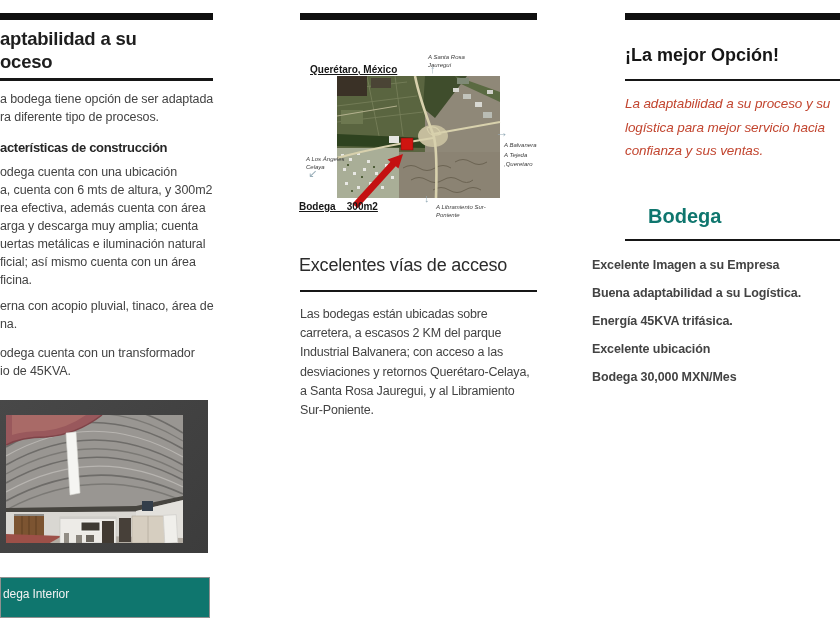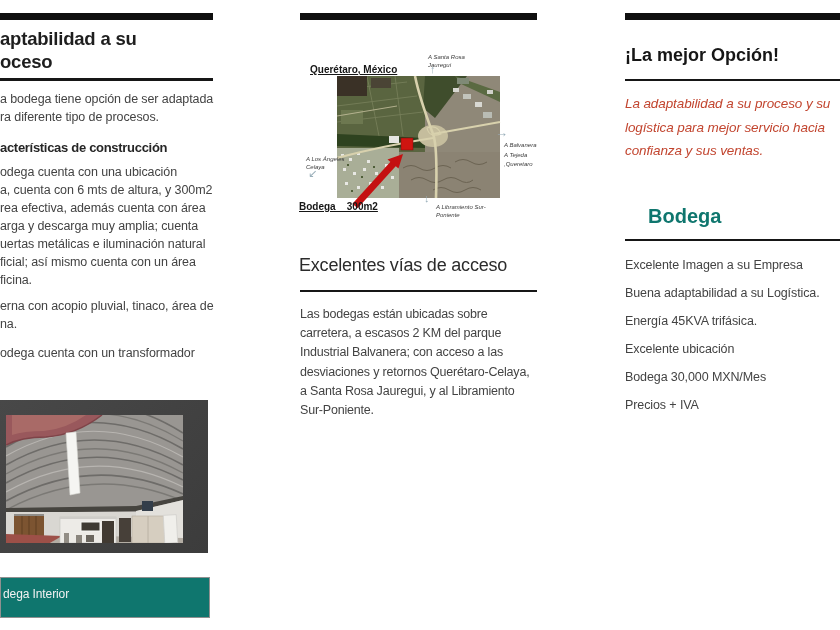--- a/index.html
+++ b/index.html
@@ -40,21 +40,21 @@
   #arrow-west{left:308px;top:168px;}
   #arrow-south{left:424px;top:193px;}
   #marker-label{left:299px;top:201px;font-size:10px;font-weight:bold;color:#161616;text-decoration:underline;white-space:pre;}
   #access-heading{left:299px;top:255px;font-size:18px;color:#2b2b2b;letter-spacing:-0.2px;text-align:center;}
   #access-para{left:300px;top:305px;font-size:12.5px;line-height:19.2px;letter-spacing:-0.2px;}
 
   
   #headline{left:625px;top:45px;font-size:18px;font-weight:bold;color:#161616;}
   #pitch{left:625px;top:92px;width:215px;overflow:hidden;font-size:13.5px;font-style:italic;line-height:23.5px;color:#c2452f;letter-spacing:-0.1px;}
   #bodega-heading{left:648px;top:205px;font-size:20px;font-weight:bold;color:#0f766e;}
-  #features{left:625px;top:258px;font-size:12.5px;letter-spacing:-0.1px;}
+  #features{left:592px;top:258px;font-size:12.5px;letter-spacing:-0.1px;font-weight:bold;}
   #features div{height:28px;white-space:nowrap;}
 </style>
 </head>
 <body>
 
 <div class="abs bar" style="left:0;top:13px;width:213px;"></div>
 
 <div class="abs" id="left-title">
     <div class="frag-line">aptabilidad a su</div>
     <div class="frag-line">oceso</div>
@@ -79,20 +79,21 @@
     <div class="frag-line">ficina.</div>
   </div>
 
 <div class="abs" id="left-extras">
     <div class="frag-line">erna con acopio pluvial, tinaco, área de</div>
     <div class="frag-line">na.</div>
   </div>
 
 <div class="abs" id="left-transformer">
     <div class="frag-line">odega cuenta con un transformador</div>
+    <div class="frag-line">io de 45KVA.</div>
   </div>
 
 <div class="abs" id="photo-frame">
   <svg width="177" height="128" viewBox="0 0 177 128">
 
     <rect x="0" y="0" width="177" height="97" fill="#999692"></rect>
 
     <path d="M0,14 Q88,-38 177,18" stroke="#6e6c69" stroke-width="1.6" fill="none"></path>
     <path d="M0,23 Q88,-28 177,26" stroke="#7b7975" stroke-width="1.4" fill="none"></path>
     <path d="M0,32 Q88,-18 177,34" stroke="#6e6c69" stroke-width="1.6" fill="none"></path>
@@ -277,14 +278,13 @@
 
 <div class="abs frag-line" id="bodega-heading">Bodega</div>
 <div class="abs rule" style="left:625px;top:239px;width:215px;height:2px;"></div>
 
 <div class="abs" id="features">
     <div>Excelente Imagen a su Empresa</div>
     <div>Buena adaptabilidad a su Logística.</div>
     <div>Energía 45KVA trifásica.</div>
     <div>Excelente ubicación</div>
     <div>Bodega 30,000 MXN/Mes</div>
-    <div>Precios + IVA</div>
   </div>
 
 </body></html>

